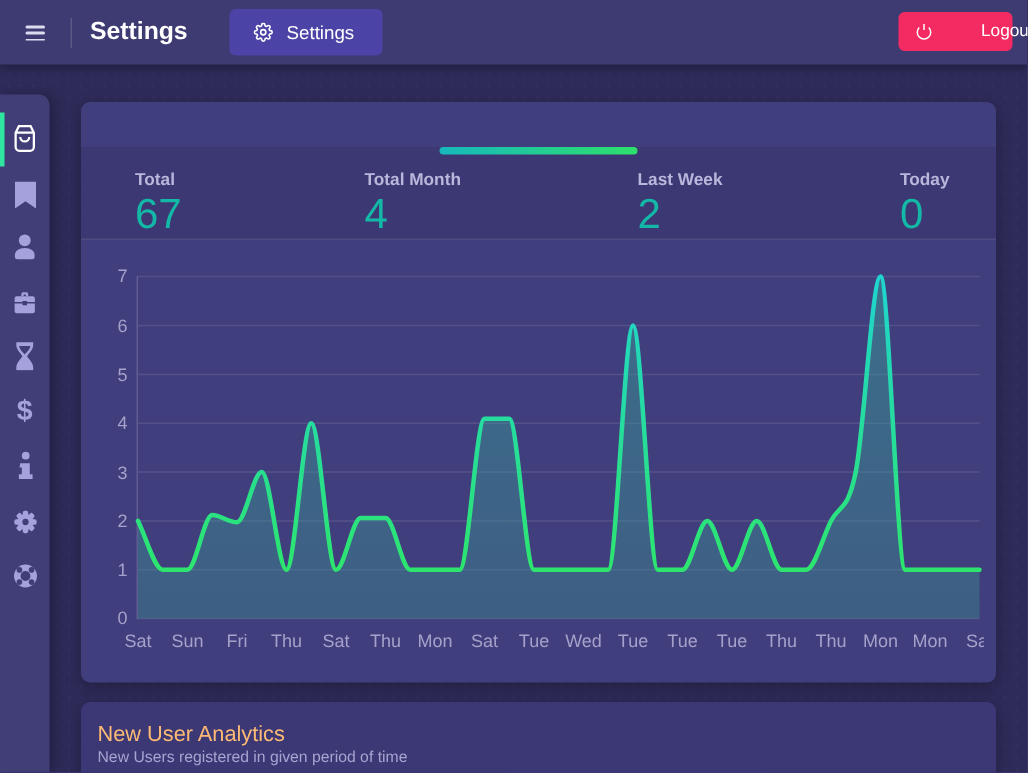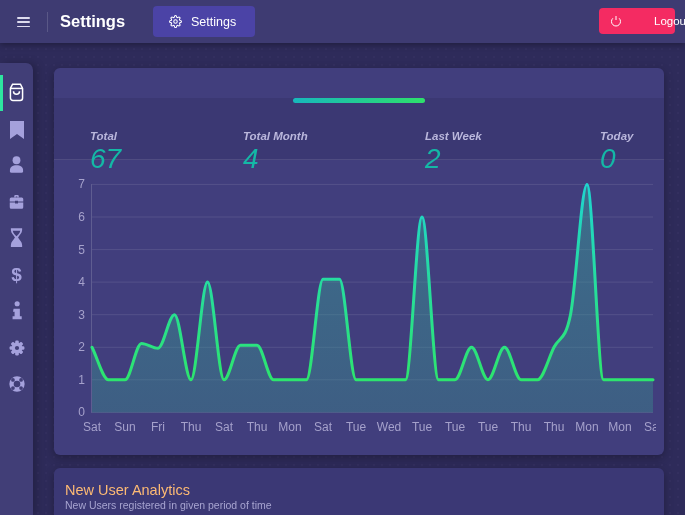--- a/index.html
+++ b/index.html
@@ -27,21 +27,21 @@
   box-shadow:0 3px 10px rgba(0,0,0,0.28); z-index:5; }
 .card1 { top:68px; width:610px; height:387px; }
 .card2 { top:468px; width:610px; height:80px; background:#3b3875; padding:14px 11px; }
 .c1head { position:absolute; left:0; top:0; width:610px; height:30px; background:#454180;
   border-radius:6px 6px 0 0; text-align:center; }
 .c1head .t { display:inline-block; margin-top:10px; color:#fff; font-size:11px; font-weight:bold; }
 .underline { position:absolute; z-index:3; left:239px; top:30px; width:132px; height:5px; border-radius:2.5px;
   background:linear-gradient(90deg,#17b8bc,#2ee06b); }
 .stats { position:absolute; left:0; top:30px; width:610px; height:62px; background:#3b3873;
   border-bottom:1px solid rgba(255,255,255,0.10); }
-.stat { position:absolute; top:32px;font-style:italic; }
+.stat { position:absolute; top:16px; }
 .stat .lb { font-size:11.5px; font-weight:bold; color:#bab7dc; }
 .stat .num { font-size:28px; color:#14b8a6; margin-top:1px; }
 .chartwrap { position:absolute; left:0; top:92px; width:602px; height:295px; overflow:hidden; }
 .c2title { color:#fdba74; font-size:14.5px; font-weight:normal; }
 .c2sub { color:#a7a4d0; font-size:10.5px; margin-top:1px; }
 </style></head>
 <body>
 <div class="content-bg"></div>
 
 <div class="topbar">

